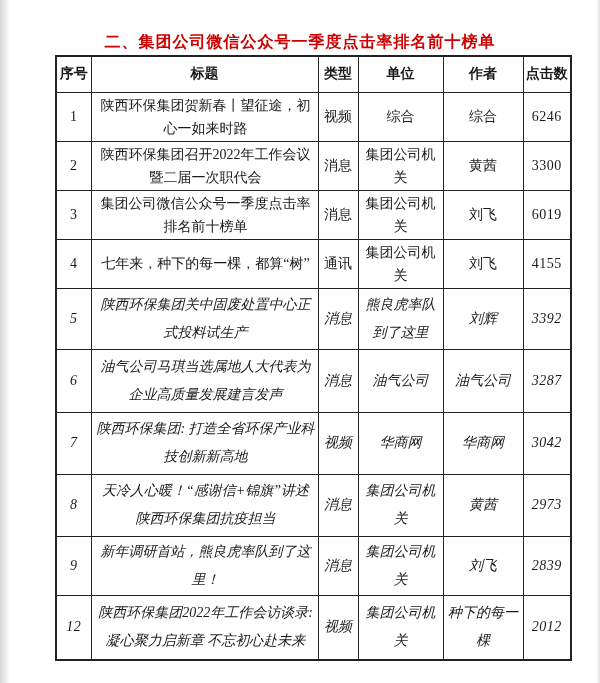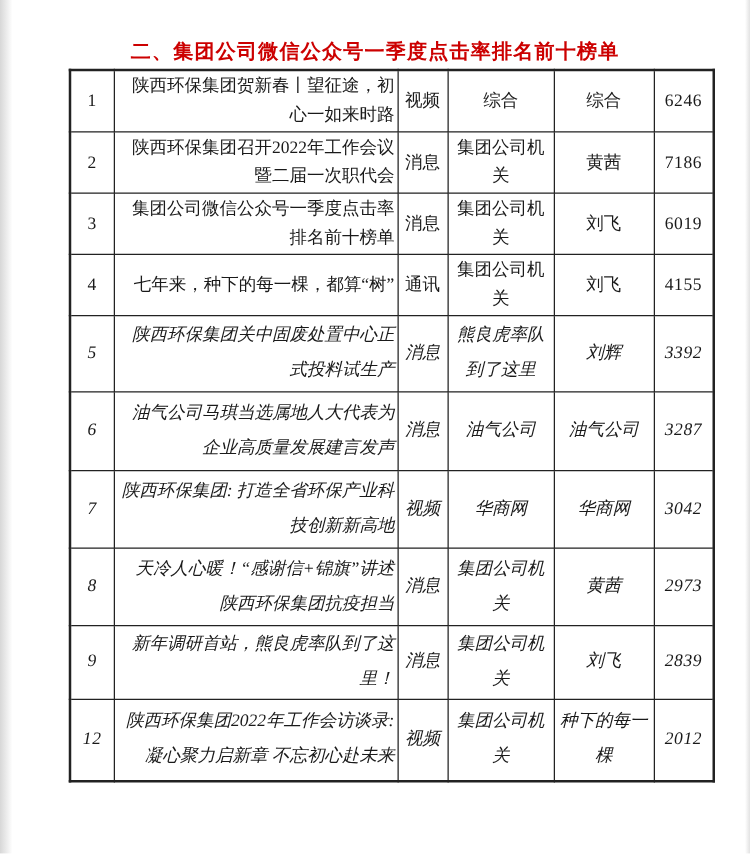--- a/index.html
+++ b/index.html
@@ -59,21 +59,21 @@
     vertical-align: middle;
     overflow: hidden;
   }
   .rank-table th {
     font-family: "Liberation Sans", "DejaVu Sans", sans-serif;
     font-weight: 700;
     font-size: 14px;
     padding: 0 2px;
   }
   .rank-table td.cell-title {
-    text-align: right;
+    text-align: center;
     padding-left: 4px;
     padding-right: 2px;
   }
   .rank-table td.num {
     font-family: "Liberation Serif", "DejaVu Serif", serif;
     letter-spacing: 0.5px;
   }
   tr.lh-tight td { line-height: 23px; }
   tr.lh-wide  td { line-height: 28px; font-style: italic; }
 </style>
@@ -89,37 +89,45 @@
   <table class="rank-table">
     <colgroup>
       <col style="width:35px">
       <col style="width:227px">
       <col style="width:40px">
       <col style="width:85px">
       <col style="width:80px">
       <col style="width:48px">
     </colgroup>
     <tbody>
+      <tr style="height:36px;">
+        <th>序号</th>
+        <th>标题</th>
+        <th>类型</th>
+        <th>单位</th>
+        <th>作者</th>
+        <th>点击数</th>
+      </tr>
 
       <tr class="lh-tight" style="height:49px;">
         <td class="num">1</td>
         <td class="cell-title">陕西环保集团贺新春丨望征途，初心一如来时路</td>
         <td>视频</td>
         <td>综合</td>
         <td>综合</td>
         <td class="num">6246</td>
       </tr>
 
       <tr class="lh-tight" style="height:49px;">
         <td class="num">2</td>
         <td class="cell-title">陕西环保集团召开2022年工作会议暨二届一次职代会</td>
         <td>消息</td>
         <td>集团公司机关</td>
         <td>黄茜</td>
-        <td class="num">7186</td>
+        <td class="num">3300</td>
       </tr>
 
       <tr class="lh-tight" style="height:49px;">
         <td class="num">3</td>
         <td class="cell-title">集团公司微信公众号一季度点击率排名前十榜单</td>
         <td>消息</td>
         <td>集团公司机关</td>
         <td>刘飞</td>
         <td class="num">6019</td>
       </tr>

